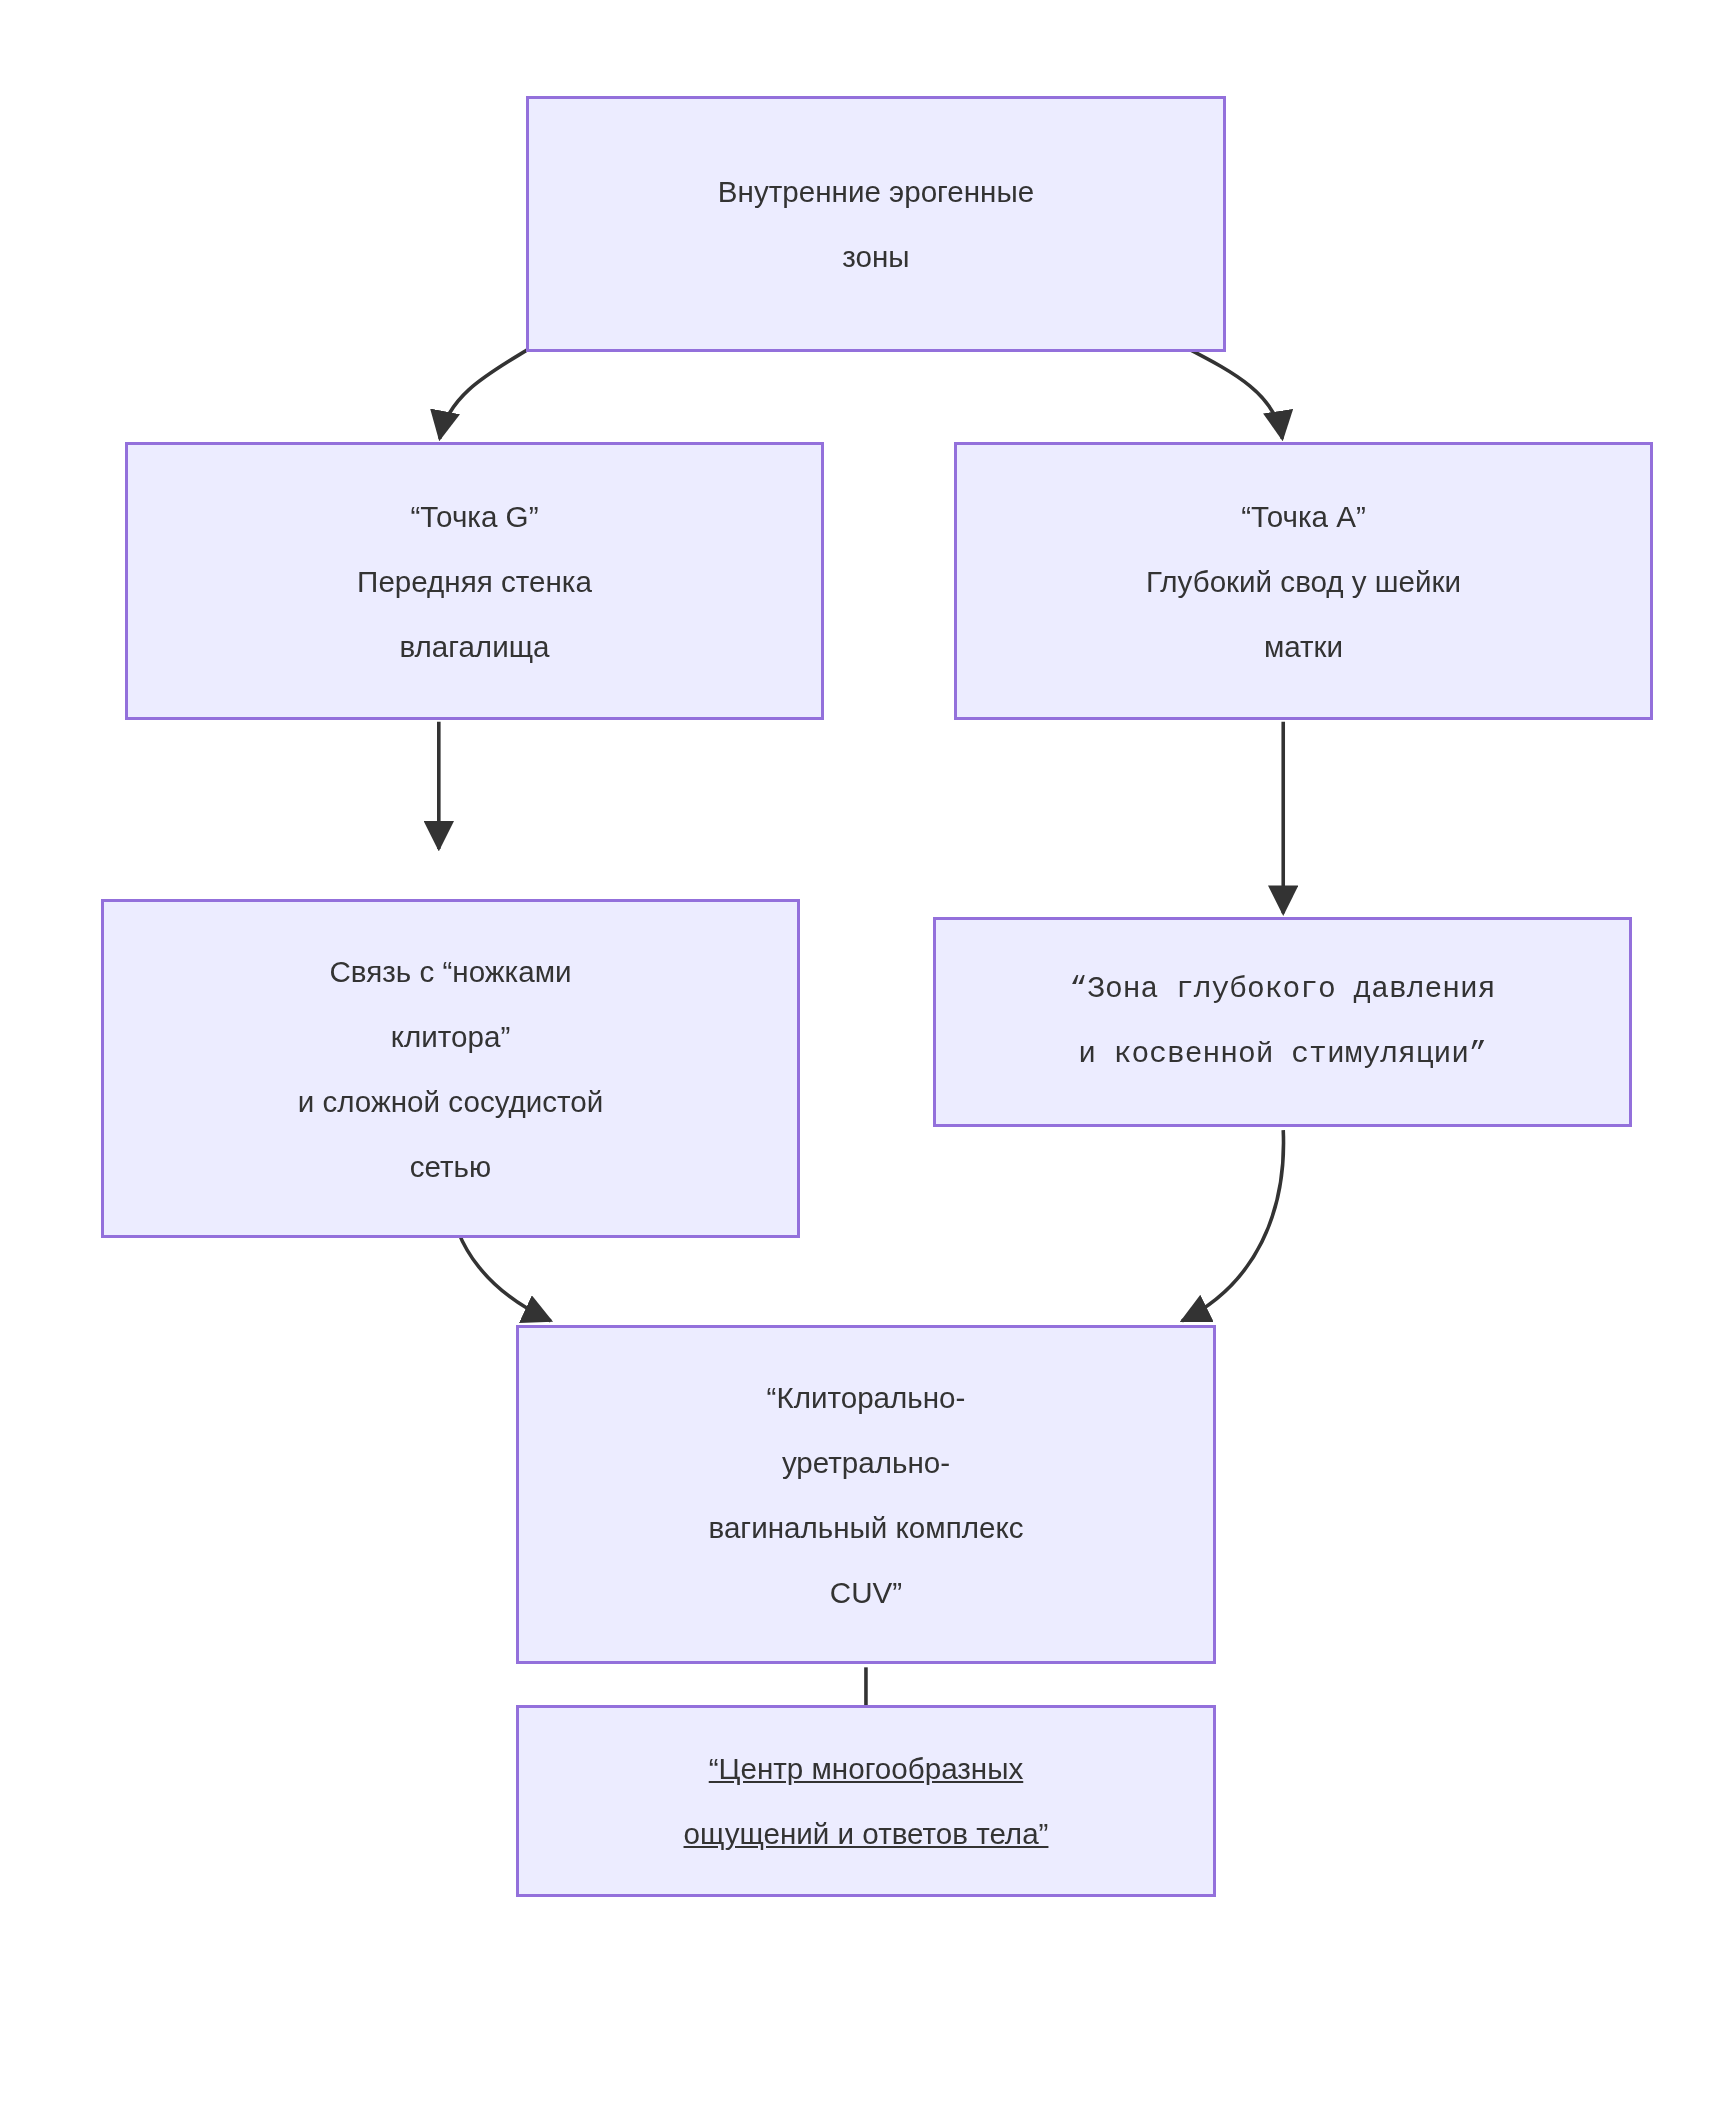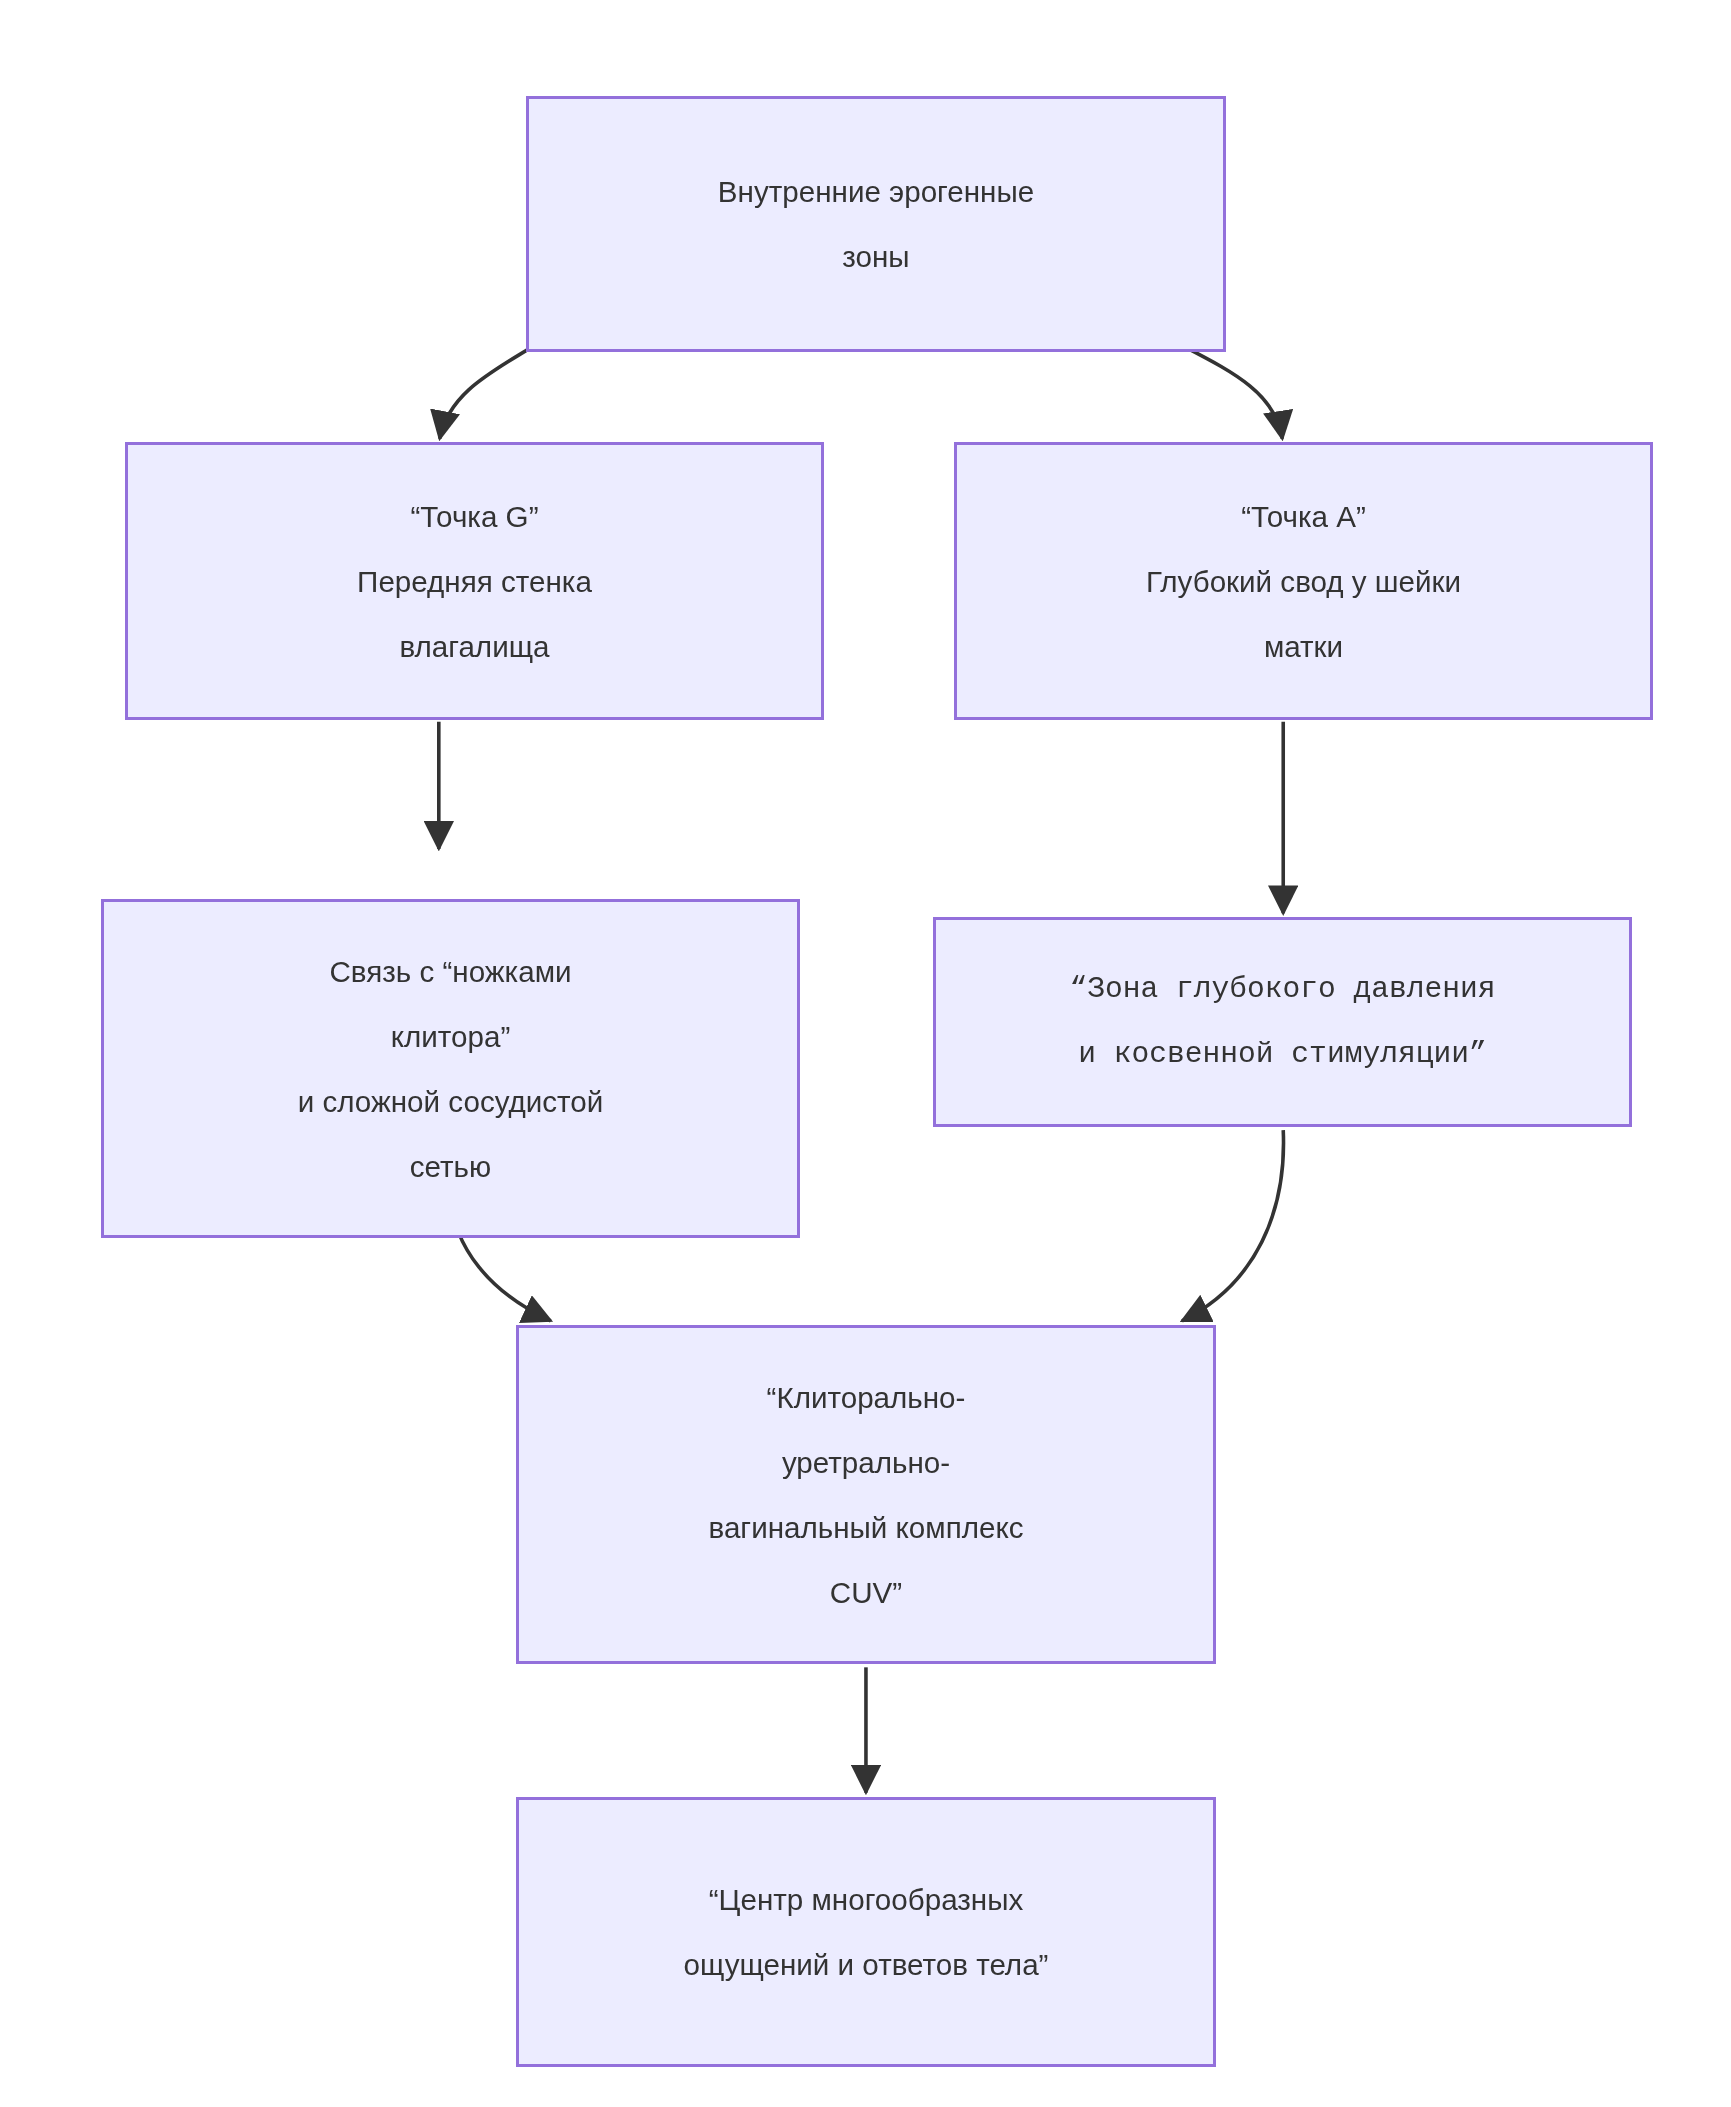--- a/index.html
+++ b/index.html
@@ -42,21 +42,21 @@
     line-height:65px;
     white-space:pre-line;
   }
   
   .n-top     {left:516px;  top:96px;  width:700px; height:256px;margin-left:10px;}
   .n-g       {left:101px;  top:442px;  width:699px; height:278px;margin-left:24px;}
   .n-a       {left:954px; top:442px;  width:699px; height:278px;}
   .n-link    {left:101px;  top:899px;  width:699px; height:339px;}
   .n-pressure{left:933px; top:917px; width:699px; height:210px;font-family:Liberation Mono, monospace;}
   .n-cuv     {left:516px;  top:1325px; width:700px; height:339px;}
-  .n-center  {left:516px;  top:1797px; width:700px; height:270px;}
+  .n-center  {left:516px;  top:1705px; width:700px; height:192px;text-decoration:underline;}
 </style>
 </head>
 <body>
 
 <div class="canvas">
 
   <svg class="edges-layer" viewBox="0 0 1933 2353" xmlns="http://www.w3.org/2000/svg">
     <defs>
       <marker id="arrowhead" viewBox="0 0 12 12" refX="11" refY="6" markerWidth="34" markerHeight="34" markerUnits="userSpaceOnUse" orient="auto">
         <path d="M0,0 L12,6 L0,12 Z"></path>

